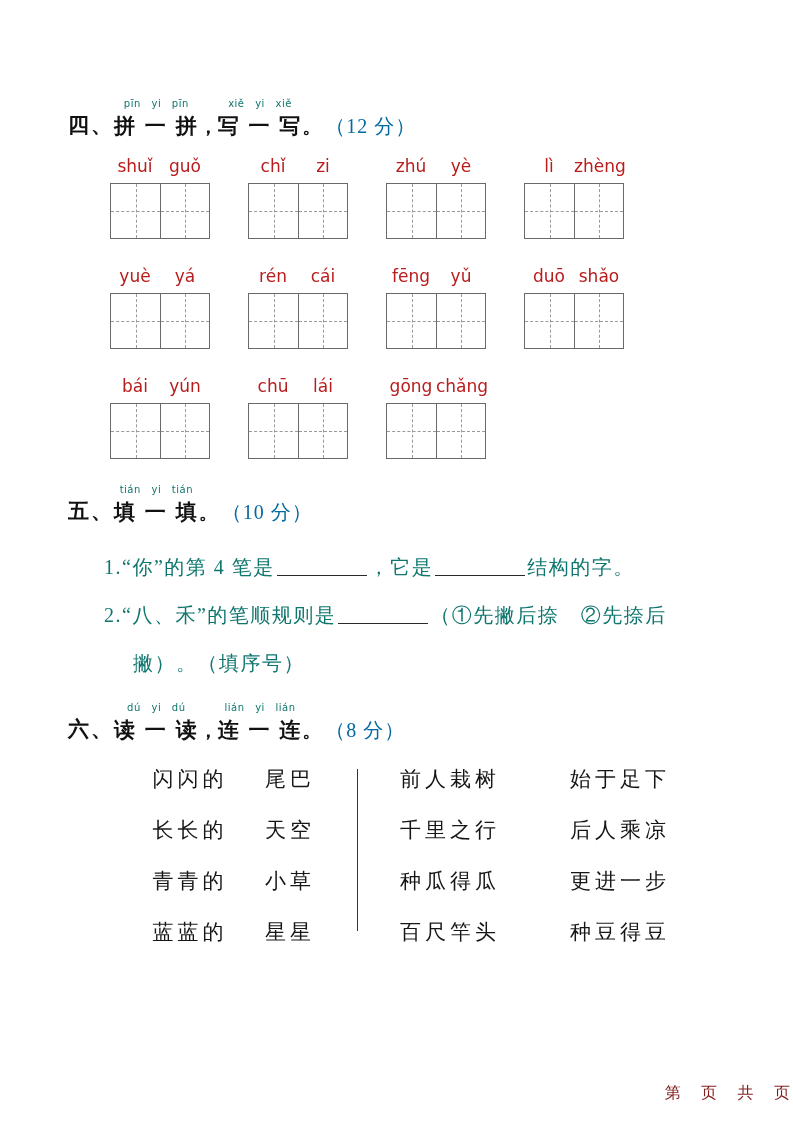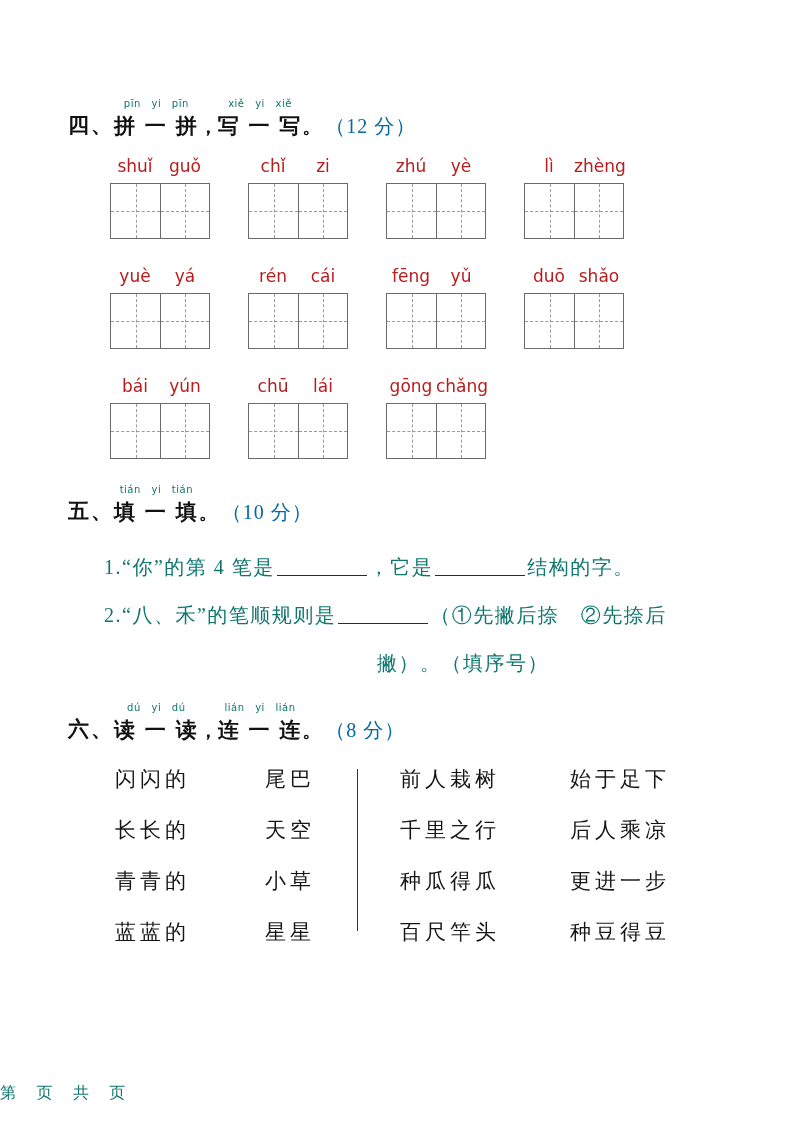--- a/index.html
+++ b/index.html
@@ -78,54 +78,54 @@
     content:"";position:absolute;top:50%;left:0;right:0;
     border-top:1px dashed #9a9a9a;
   }
 
   
   .questions{
     margin:20px 0 0 104px;
     font-size:20px;letter-spacing:1.5px;color:#0f766e;
   }
   .q-line{height:48px;line-height:44px;white-space:nowrap;}
-  .q-line.cont{padding-left:29px;text-align:center;}
+  .q-line.cont{padding-left:29px;}
   .blank{
     display:inline-block;width:90px;height:16px;
     border-bottom:1px solid #2b2b2b;
     margin:0 2px -2px 2px;
   }
 
   
   .match-wrap{
     display:flex;align-items:stretch;
     margin:24px 0 0 115px;
     font-size:21px;color:#161616;
   }
   .match-col{
     display:flex;flex-direction:column;
     row-gap:27px;
     letter-spacing:4px;
   }
   .match-col .match-item{line-height:24px;white-space:nowrap;}
-  .col-1{width:150px;}
+  .col-1{width:150px;text-align:center;}
   .col-2{width:92px;justify-content:space-between;}
   .col-3{width:170px;padding-left:42px;}
   .col-4{width:130px;}
   .match-divider{
     width:0;border-left:1.5px solid #333;
     margin:2px 0 0 0;height:162px;
   }
 
   
   .footer{
     position:absolute;left:0;right:0;bottom:18px;
-    text-align:left;
+    text-align:right;
     font-family:"Liberation Sans", sans-serif;
-    font-size:16px;color:#0f766e;
+    font-size:16px;color:#7f1d1d;
     word-spacing:10px;letter-spacing:3px;
   }
 
   
   .sp-top{height:95px;}
   .gap-s5{height:22px;}
   .gap-s6{height:10px;}
 </style>
 </head>
 <body>

